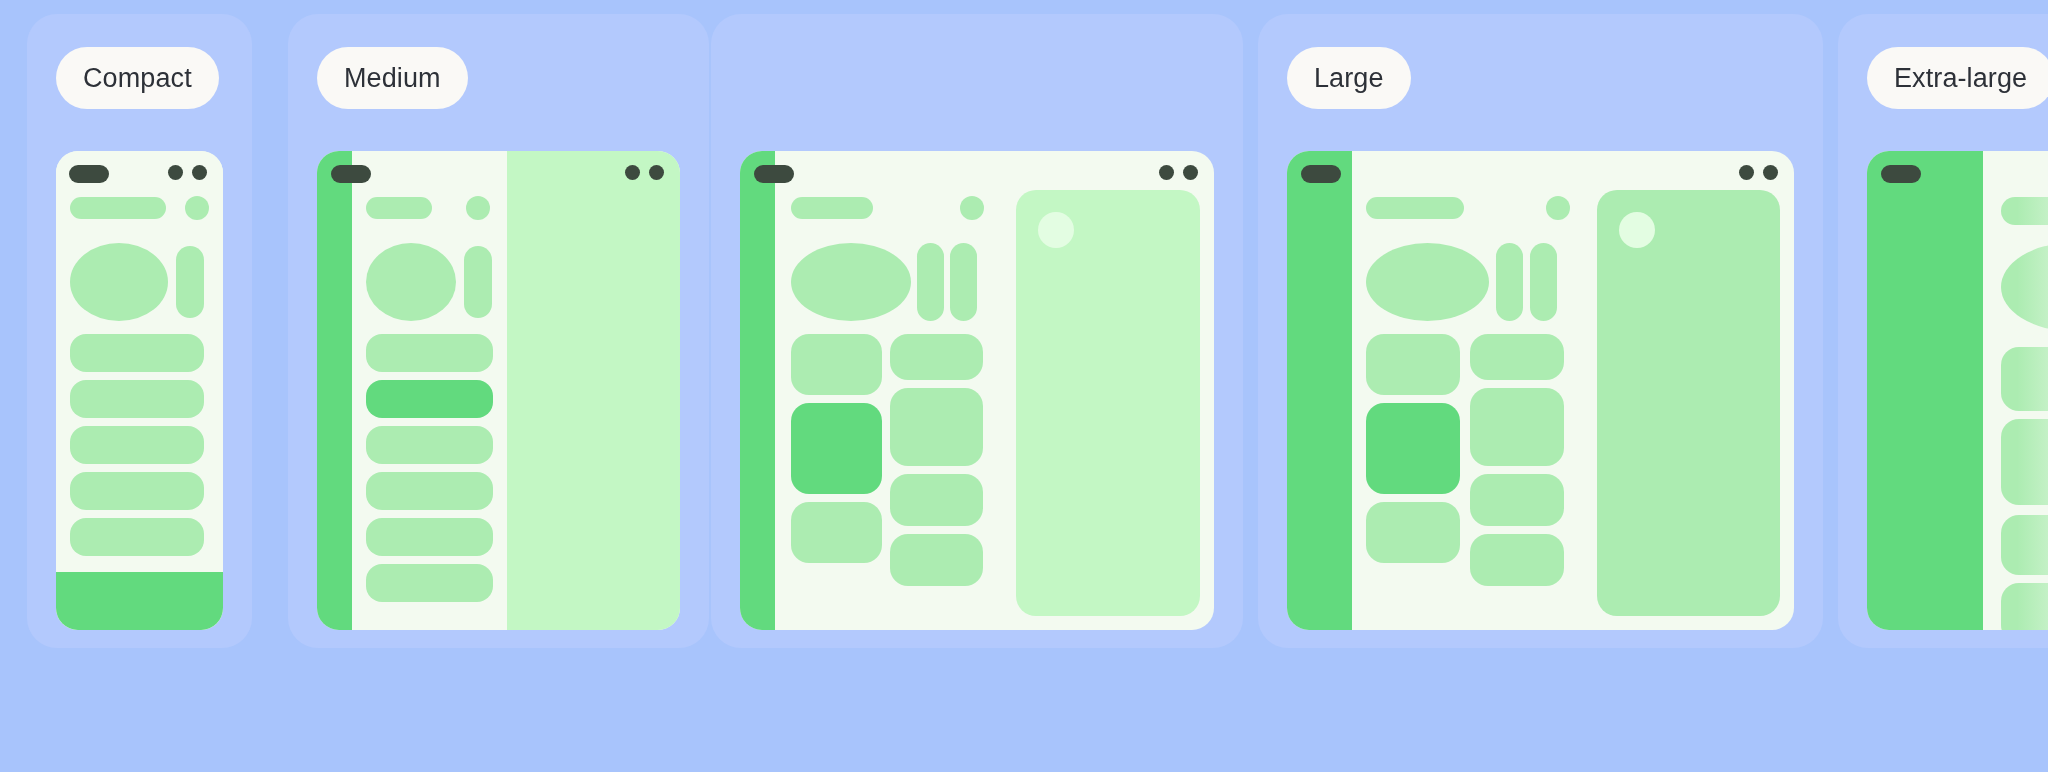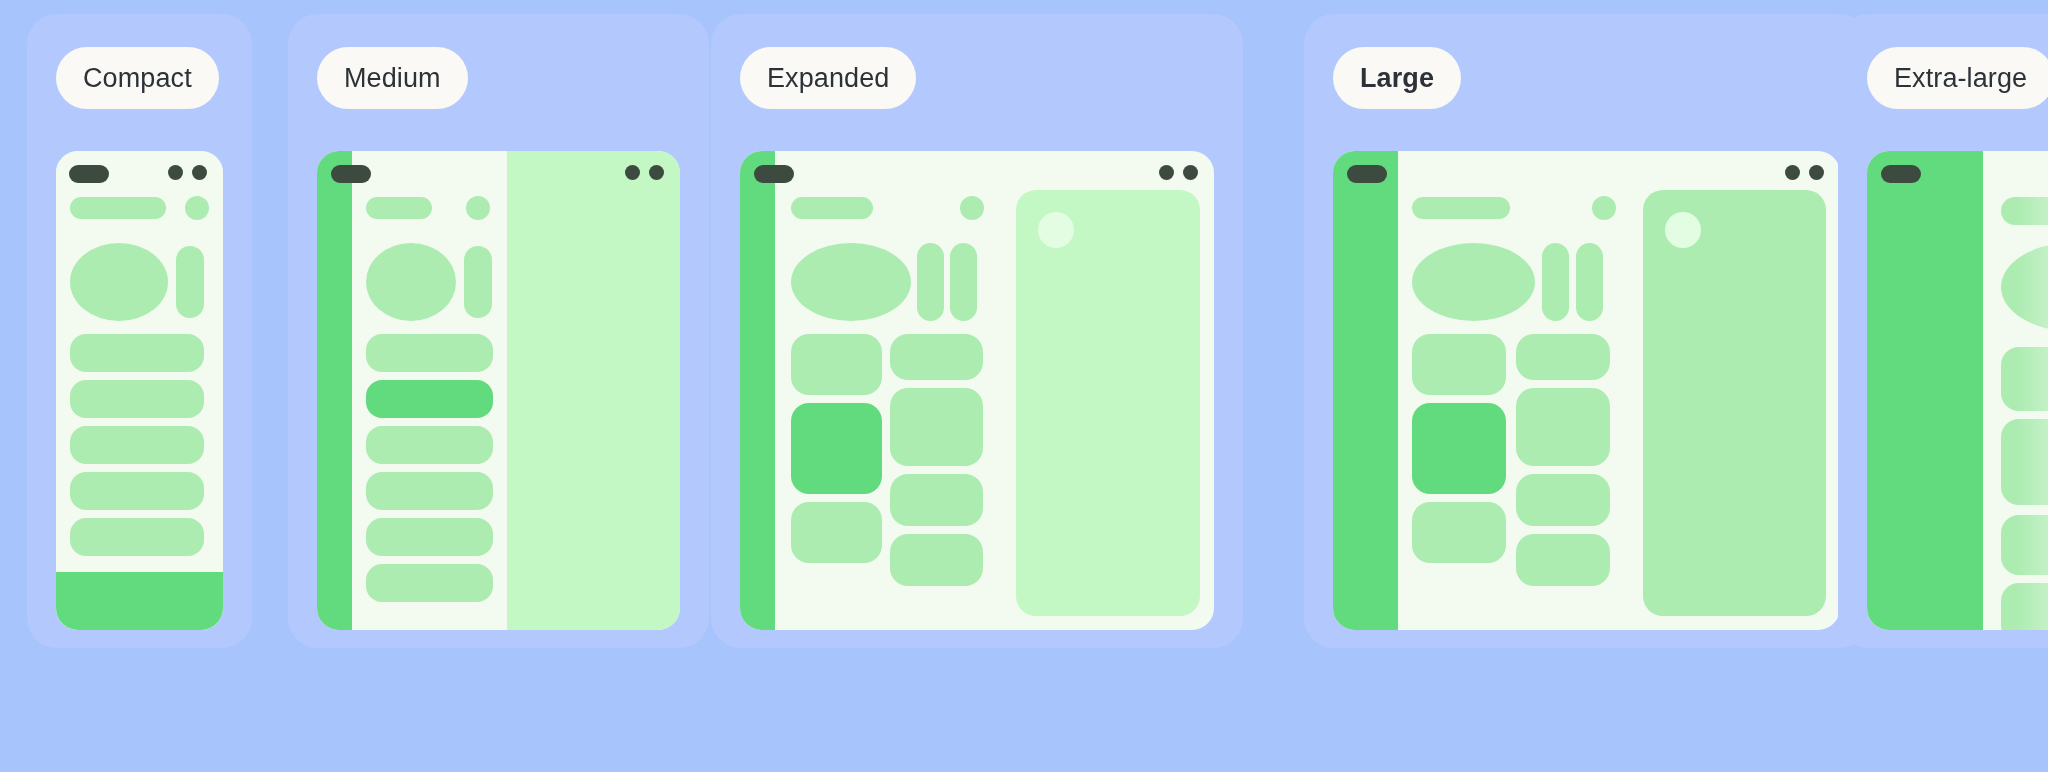--- a/index.html
+++ b/index.html
@@ -148,23 +148,20 @@
           <div class="bar" style="left:14px; top:275px; width:127px; height:38px;"></div>
           <div class="bar" style="left:14px; top:321px; width:127px; height:38px;"></div>
           <div class="bar" style="left:14px; top:367px; width:127px; height:38px;"></div>
           <div class="bar" style="left:14px; top:413px; width:127px; height:38px;"></div>
         </div>
         <div class="detail flat" style="left:190px; top:0; right:0; bottom:0;"></div>
       </div>
     </div>
 
     <div class="class-card" style="left:711px; width:532px;">
-      <div class="chip">
-        <span>Expanded</span>
-      </div>
       <div class="mock" style="left:29px; width:474px;">
         <div class="camera"></div>
         <div class="dots">
           <div class="dot"></div>
           <div class="dot"></div>
         </div>
         <div class="rail" style="width:35px;"></div>
         <div class="col-list" style="width:225px;">
           <div class="bar" style="left:16px; top:46px; width:82px; height:22px; border-radius:11px;"></div>
           <div class="small-circle" style="left:185px; top:45px; width:24px; height:24px;"></div>
@@ -178,21 +175,21 @@
           <div class="tile" style="left:115px; top:237px; width:93px; height:78px;"></div>
           <div class="tile" style="left:115px; top:323px; width:93px; height:52px;"></div>
           <div class="tile" style="left:115px; top:383px; width:93px; height:52px;"></div>
         </div>
         <div class="detail" style="left:276px; top:39px; right:14px; bottom:14px;">
           <div class="avatar"></div>
         </div>
       </div>
     </div>
 
-    <div class="class-card" style="left:1304px; width:565px;font-weight:bold;">
+    <div class="class-card" style="left:1258px; width:565px;">
       <div class="chip">
         <span>Large</span>
       </div>
       <div class="mock" style="left:29px; width:507px;">
         <div class="camera"></div>
         <div class="dots">
           <div class="dot"></div>
           <div class="dot"></div>
         </div>
         <div class="rail" style="width:65px;"></div>

